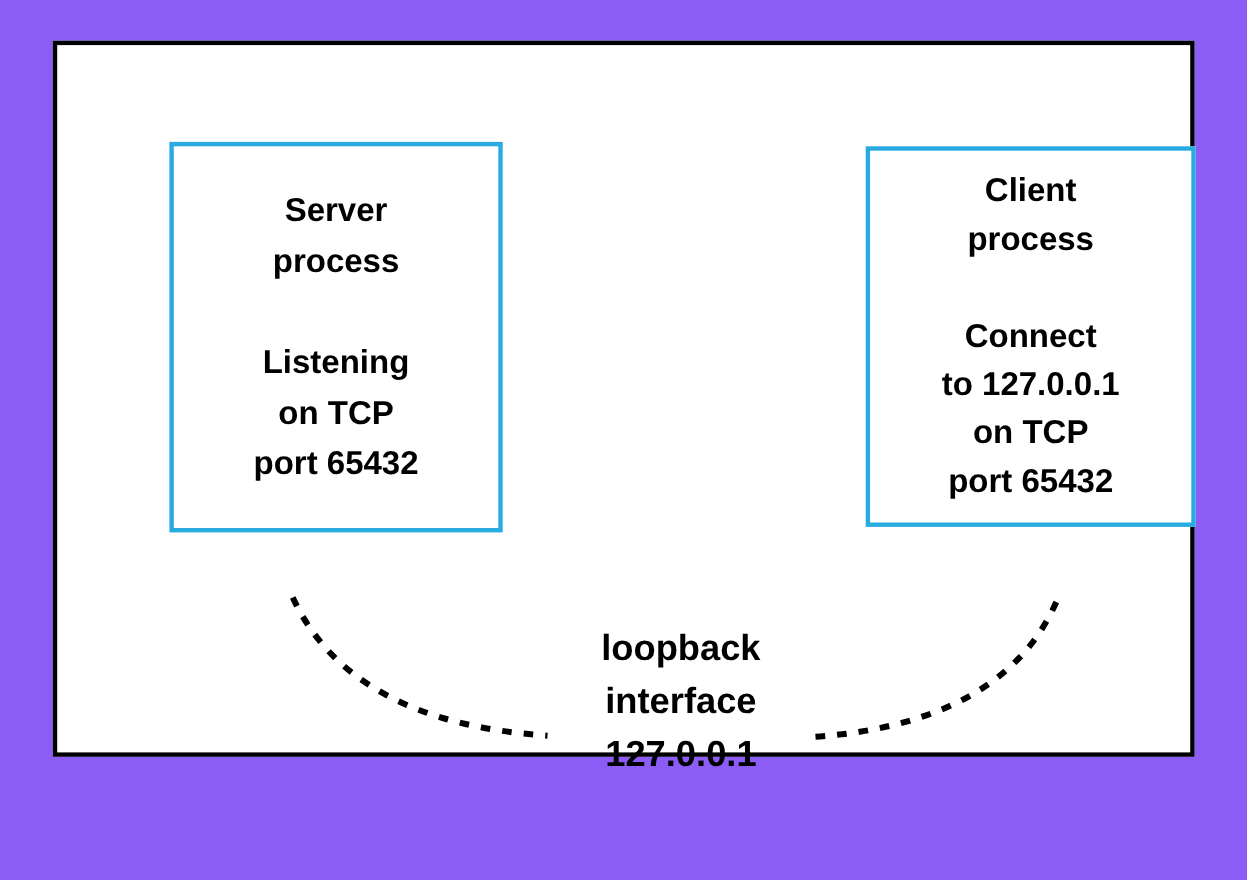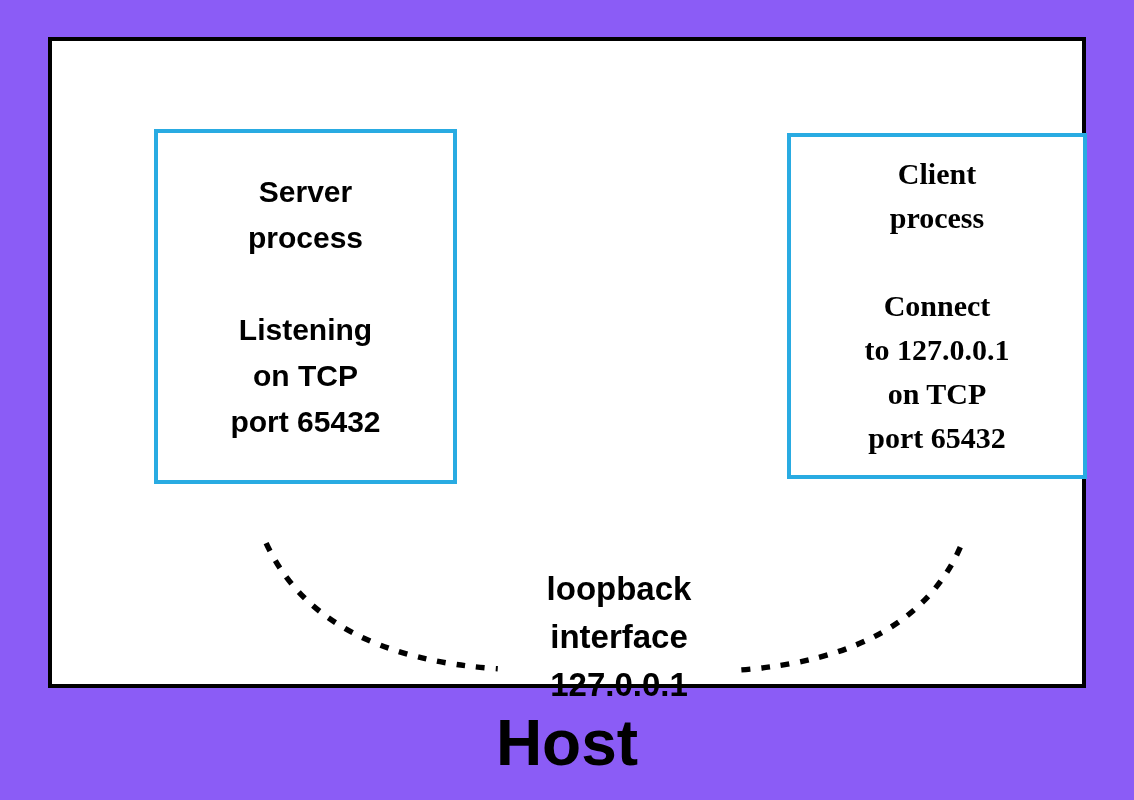--- a/index.html
+++ b/index.html
@@ -45,21 +45,21 @@
     width: 300px;
     height: 346px;
   }
   .process-text {
     font-size: 30px;
     font-weight: bold;
     line-height: 46px;
     white-space: pre-line;
     text-align: center;
   }
-  .client-box .process-text { line-height: 44px; font-family: Liberation Serif, serif; }
+  .client-box .process-text { line-height: 44px; }
   .loopback-label {
     position: absolute;
     left: 0;
     top: 524px;
     width: 1134px;
     text-align: center;
     font-size: 33px;
     font-weight: bold;
     line-height: 48px;
     white-space: pre-line;
@@ -112,15 +112,14 @@
 on TCP
 port 65432</div>
     </div>
 
     <div class="loopback-label">loopback
 interface
 127.0.0.1</div>
 
   </div>
 
-  <div class="host-label">Host</div>
 
 </div>
 
 </body></html>

